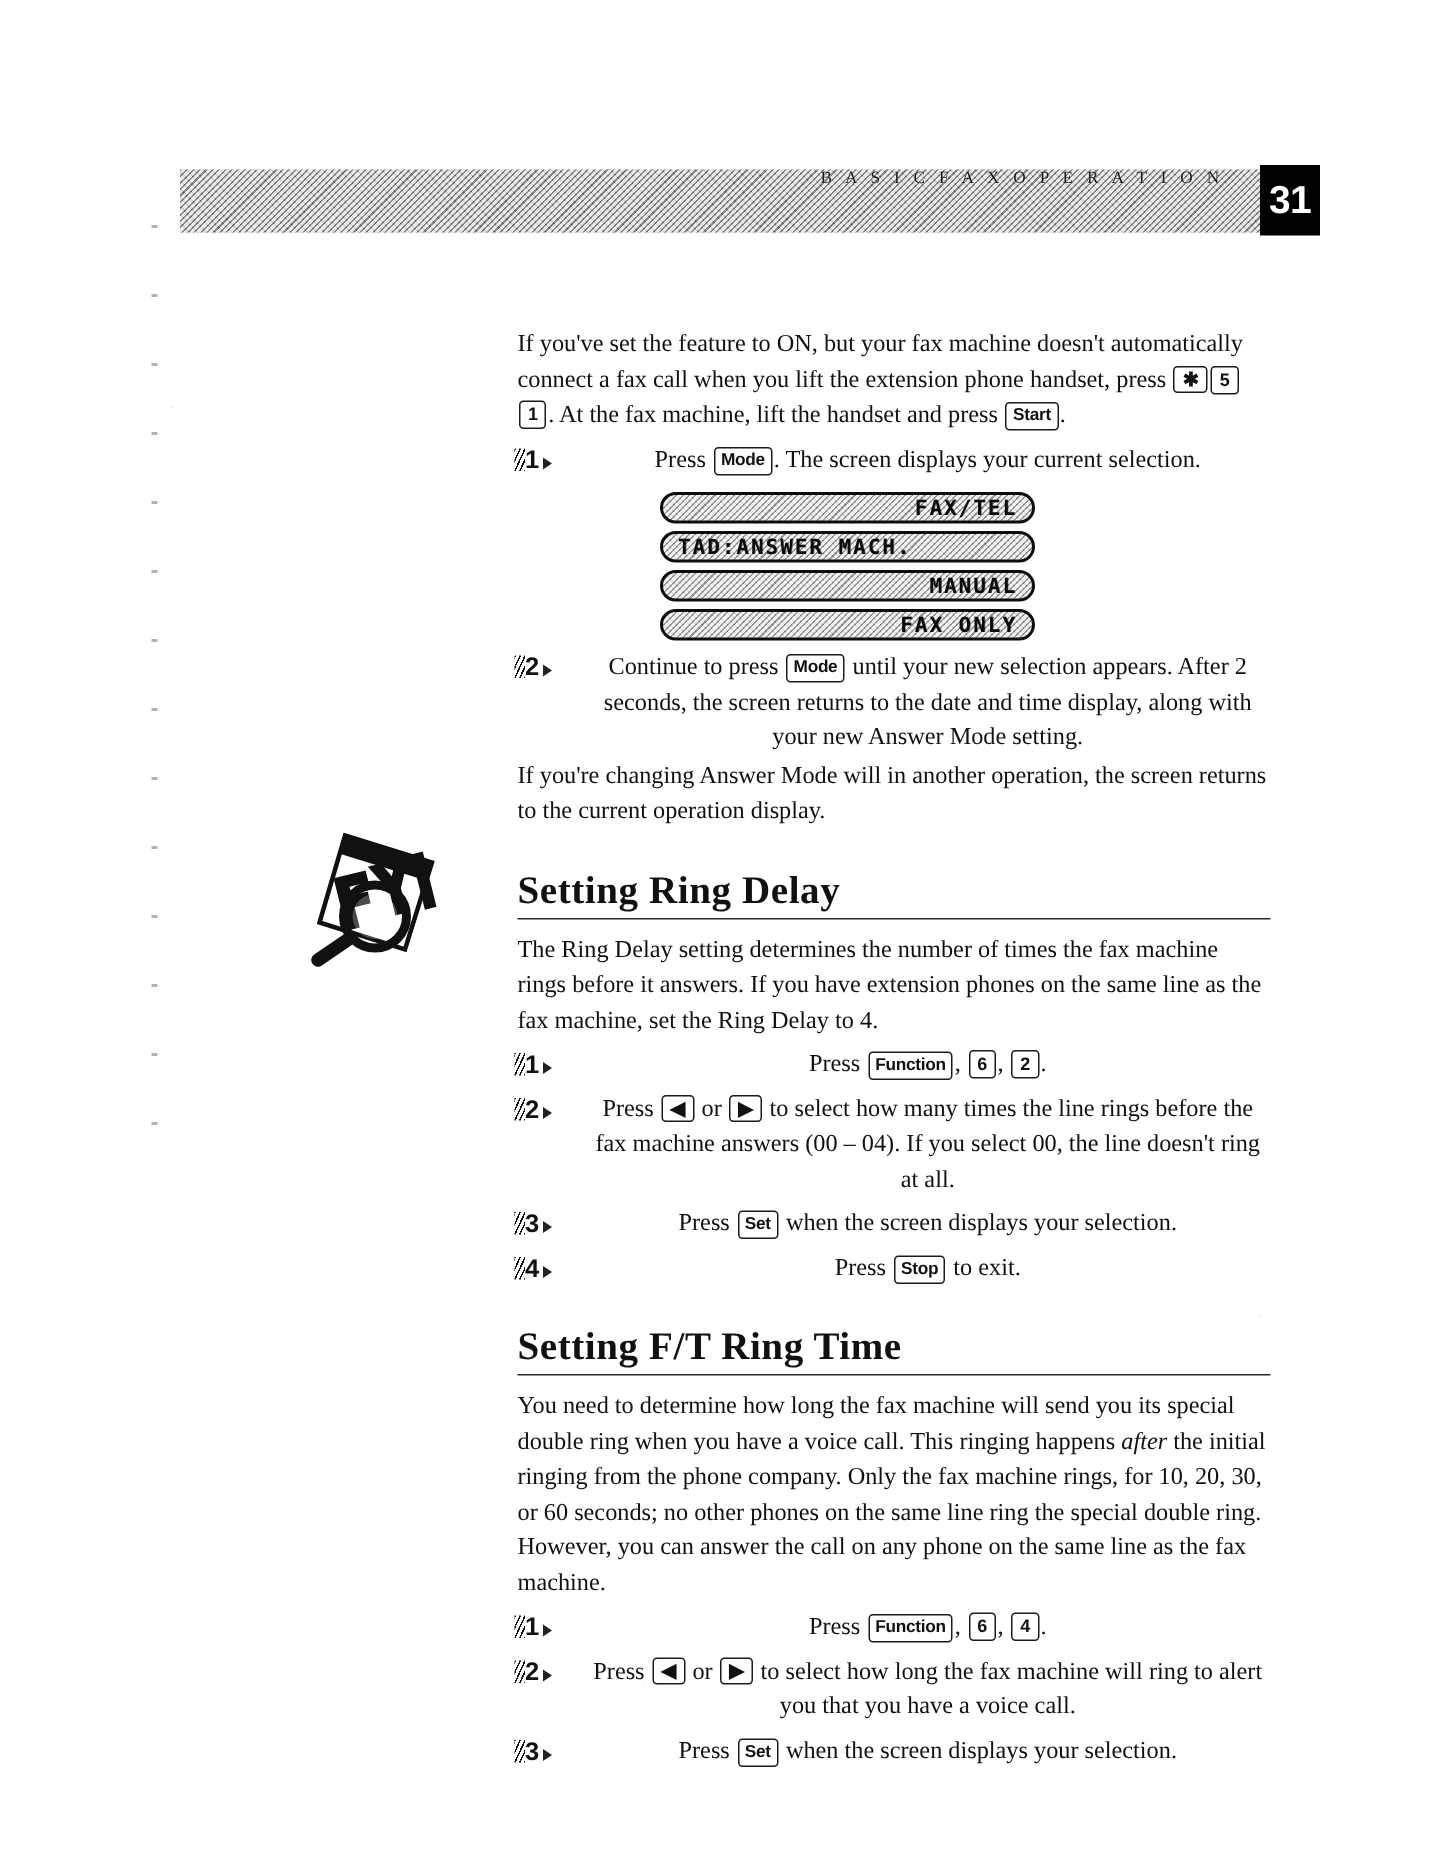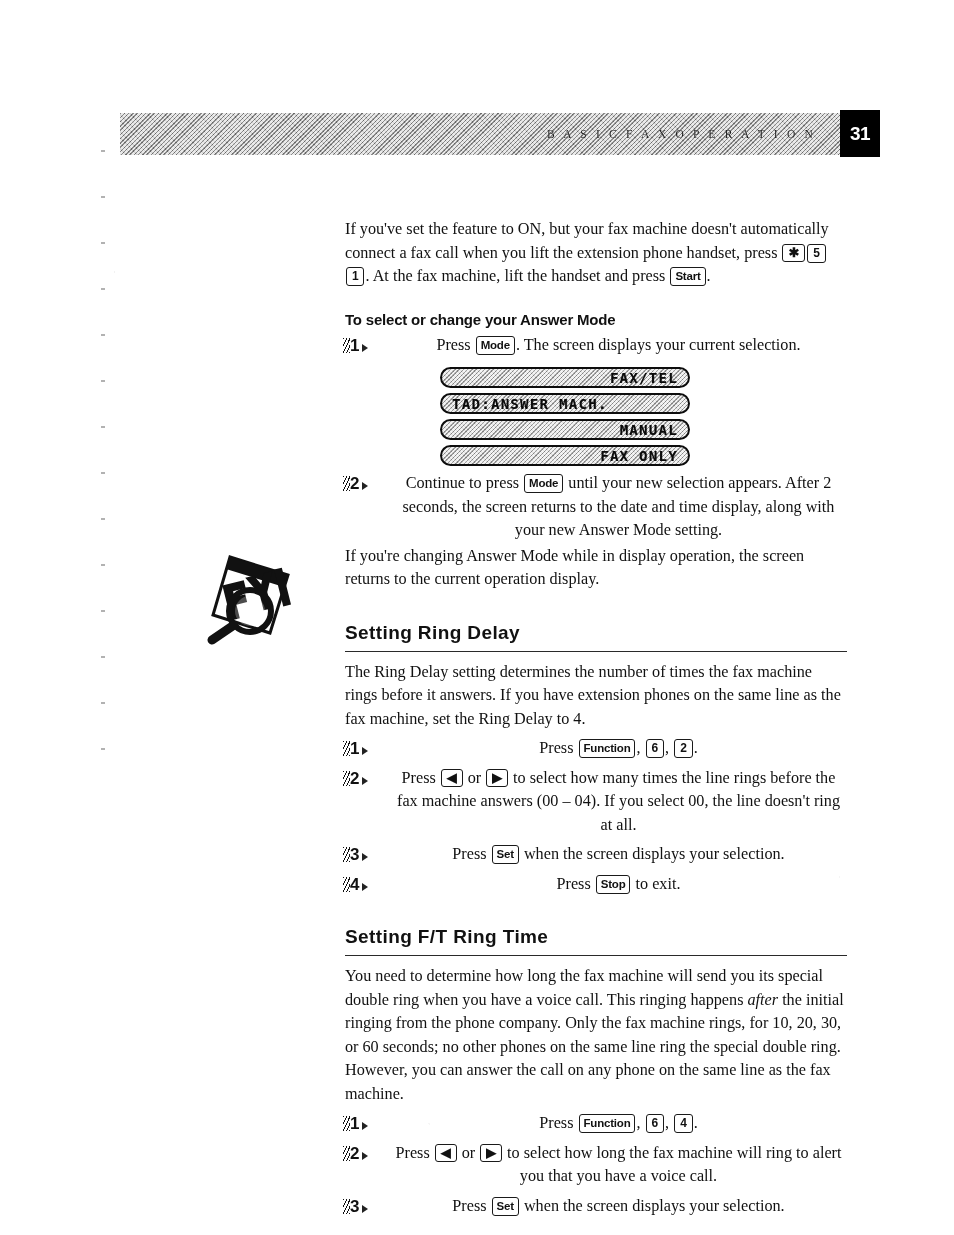--- a/index.html
+++ b/index.html
@@ -41,41 +41,41 @@
     position: absolute;
     left: 120px; top: 113px;
     width: 722px; height: 42px;
     background-color: #bdbdbd;
     background-image:
       repeating-linear-gradient(135deg,
         rgba(0,0,0,.34) 0 1px, rgba(255,255,255,.55) 1px 3px),
       repeating-linear-gradient(45deg,
         rgba(0,0,0,.16) 0 1px, rgba(255,255,255,.30) 1px 4px);
     display: flex;
-    align-items: center;
+    align-items: flex-start;
     justify-content: flex-end;
   }
   .header-title {
     font-family: "Liberation Serif", serif;
     font-size: 11.5px;
     letter-spacing: 3.2px;
     color: #1a1a1a;
     padding-right: 26px;
     white-space: nowrap;
     text-shadow: 0 0 1px rgba(255,255,255,.8);
   }
   .page-number-box {
     position: absolute;
     left: 840px; top: 110px;
     width: 40px; height: 47px;
     background: #000;
     color: #fff;
     font-family: "Liberation Sans", sans-serif;
     font-weight: bold;
-    font-size: 19px;
+    font-size: 26px;
     display: flex;
     align-items: center;
     justify-content: center;
     letter-spacing: -.5px;
   }
 
   
   .content {
     position: absolute;
     left: 345px; top: 218px;
@@ -88,23 +88,23 @@
     text-align: left;
   }
   .sub-head {
     font-family: "Liberation Sans", sans-serif;
     font-weight: bold;
     font-size: 15px;
     letter-spacing: -.2px;
     margin: 22px 0 6px 0;
   }
   h2.section-head {
-    font-family: Liberation Sans, sans-serif;
-    font-weight: bold;
-    font-size: 19px;
+    font-family: Liberation Serif, serif;
+    font-weight: bold;
+    font-size: 26px;
     letter-spacing: .4px;
     margin: 0 0 3px 0;
     padding: 0;
     line-height: 30px;
   }
   .section-wrap { margin-top: 26px; }
   .rule {
     height: 1px;
     background: #2a2a2a;
     width: 100%;
@@ -243,21 +243,20 @@
       <circle cx="54" cy="66" r="15" fill="#ffffff" opacity=".25"></circle>
       <line x1="38" y1="80" x2="16" y2="95" stroke="#111" stroke-width="9" stroke-linecap="round"></line>
     </g>
   </svg>
 </div>
 
 <div class="content">
 
   <p class="body"><span>If you've set the feature to ON, but your fax machine doesn't automatically connect a fax call when you lift the extension phone handset, press </span><span class="key sym">✱</span><span class="key narrow">5</span><span class="key narrow">1</span><span>. At the fax machine, lift the handset and press </span><span class="key">Start</span><span>.</span></p>
 
-  <div class="sub-head">To select or change your Answer Mode</div>
 
   <div class="step">
     <div class="step-marker">1</div>
     <div class="step-text"><span>Press </span><span class="key">Mode</span><span>. The screen displays your current selection.</span></div>
   </div>
 
   <div class="lcd-stack">
     <div class="lcd align-right">
       <span class="lcd-text">FAX/TEL</span>
     </div>
@@ -270,21 +269,21 @@
     <div class="lcd align-right">
       <span class="lcd-text">FAX ONLY</span>
     </div>
   </div>
 
   <div class="step">
     <div class="step-marker">2</div>
     <div class="step-text"><span>Continue to press </span><span class="key">Mode</span><span> until your new selection appears. After 2 seconds, the screen returns to the date and time display, along with your new Answer Mode setting.</span></div>
   </div>
 
-  <p class="body">If you're changing Answer Mode while in display operation, the screen returns to the current operation display.</p>
+  <p class="body">If you're changing Answer Mode will in another operation, the screen returns to the current operation display.</p>
 
   <div class="section-wrap">
     <h2 class="section-head">Setting Ring Delay</h2>
     <div class="rule"></div>
     <p class="body">The Ring Delay setting determines the number of times the fax machine rings before it answers. If you have extension phones on the same line as the fax machine, set the Ring Delay to 4.</p>
 
     <div class="step">
       <div class="step-marker">1</div>
       <div class="step-text"><span>Press </span><span class="key">Function</span><span>, </span><span class="key narrow">6</span><span>, </span><span class="key narrow">2</span><span>.</span></div>
     </div>

